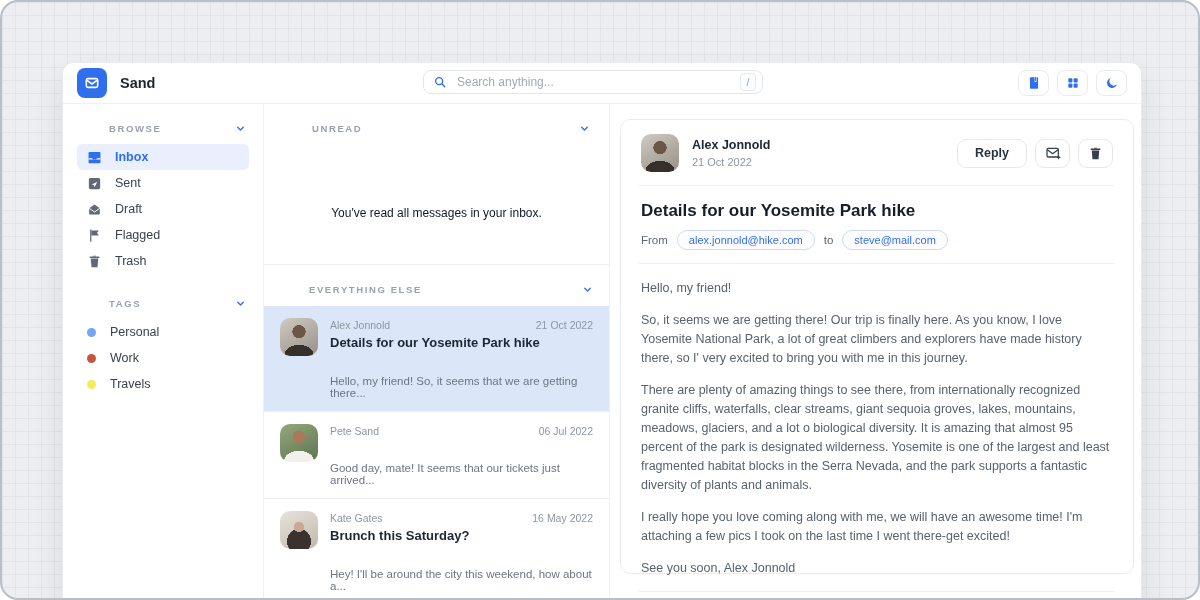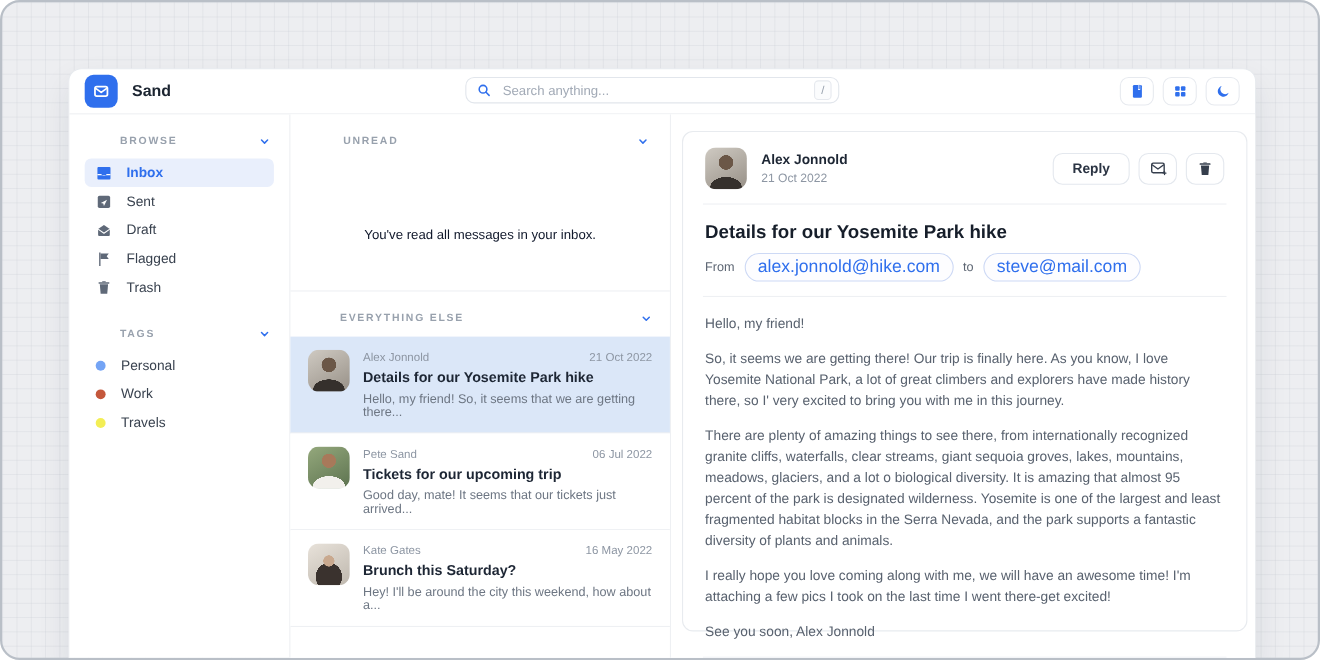--- a/index.html
+++ b/index.html
@@ -52,21 +52,21 @@
   
   .unread-sec{height:161px;border-bottom:1px solid #eef0f3;position:relative;padding:19px 16px 0;}
   .empty-msg{position:absolute;top:102px;left:0;right:0;text-align:center;font-size:12px;color:#0f172a;}
   .ee-head{padding:19px 16px 11px;margin-bottom:0;}
   .mail-item{display:flex;padding:12px 16px;border-bottom:1px solid #eef0f3;cursor:pointer;background:#fff;}
   .mail-item.selected{background:#dbe7f8;}
   .avatar{width:38px;height:38px;border-radius:10px;flex:none;margin-right:12px;}
   .mi-body{flex:1;min-width:0;}
   .mi-top{display:flex;justify-content:space-between;font-size:10.5px;color:#8d96a3;padding-top:1px;}
   .mi-subject{font-size:13px;font-weight:600;color:#1d2634;margin-top:4px;}
-  .mi-snippet{font-size:11.5px;color:#6d7683;margin-top:7px;}
+  .mi-snippet{font-size:11.5px;color:#6d7683;margin-top:25px;}
 
   
   .av-alex{background:
     radial-gradient(circle at 50% 36%, #6b5747 0 21%, transparent 22%),
     radial-gradient(ellipse 62% 40% at 50% 95%, #35302c 0 60%, transparent 61%),
     linear-gradient(150deg,#cfcac2,#979087);}
   .av-pete{background:
     radial-gradient(circle at 50% 34%, #a8795a 0 20%, transparent 21%),
     radial-gradient(ellipse 64% 42% at 50% 96%, #f2f0ec 0 60%, transparent 61%),
     linear-gradient(150deg,#94a87c,#5d7350);}
@@ -83,21 +83,21 @@
   .dc-name{font-size:12.5px;font-weight:600;color:#1d2634;}
   .dc-date{font-size:11px;color:#8d96a3;margin-top:4px;}
   .dc-actions{margin-left:auto;display:flex;gap:8px;align-items:center;}
   .reply-btn{height:29px;padding:0 17px;border:1px solid #e4e8ee;border-radius:9px;background:#fff;font-size:12.5px;
     font-weight:600;color:#2a3342;cursor:pointer;font-family:inherit;}
   .dc-iconbtn{width:35px;height:29px;border:1px solid #e4e8ee;border-radius:9px;background:#fff;display:flex;
     align-items:center;justify-content:center;cursor:pointer;color:#353e4c;padding:0;}
   .dc-div{height:1px;background:#eef0f3;margin:13px -2px;}
   .dc-subject{font-size:17px;font-weight:600;color:#161e2a;margin:15px 0 9px;}
   .dc-fromrow{display:flex;align-items:center;gap:9px;font-size:11.5px;color:#5d6673;}
-  .chip{border:1px solid #cdd9f5;color:#2f6fed;border-radius:20px;padding:3px 11px;font-size:16px;background:#fdfdff;cursor:pointer;}
+  .chip{border:1px solid #cdd9f5;color:#2f6fed;border-radius:20px;padding:3px 11px;font-size:11px;background:#fdfdff;cursor:pointer;}
   .dc-body{padding-top:2px;}
   .dc-body p{font-size:12.5px;color:#59626f;line-height:1.52;margin:0 0 13px;}
 </style>
 </head>
 <body>
 
 <div class="frame">
   <div class="app">
 
     <div class="hdr">
@@ -276,21 +276,20 @@
           </div>
         </div>
 
         <div class="mail-item">
           <div class="avatar av-pete"></div>
           <div class="mi-body">
             <div class="mi-top">
               <span>Pete Sand</span>
               <span>06 Jul 2022</span>
             </div>
-            <div class="mi-subject">Tickets for our upcoming trip</div>
             <div class="mi-snippet">Good day, mate! It seems that our tickets just arrived...</div>
           </div>
         </div>
 
         <div class="mail-item">
           <div class="avatar av-kate"></div>
           <div class="mi-body">
             <div class="mi-top">
               <span>Kate Gates</span>
               <span>16 May 2022</span>

